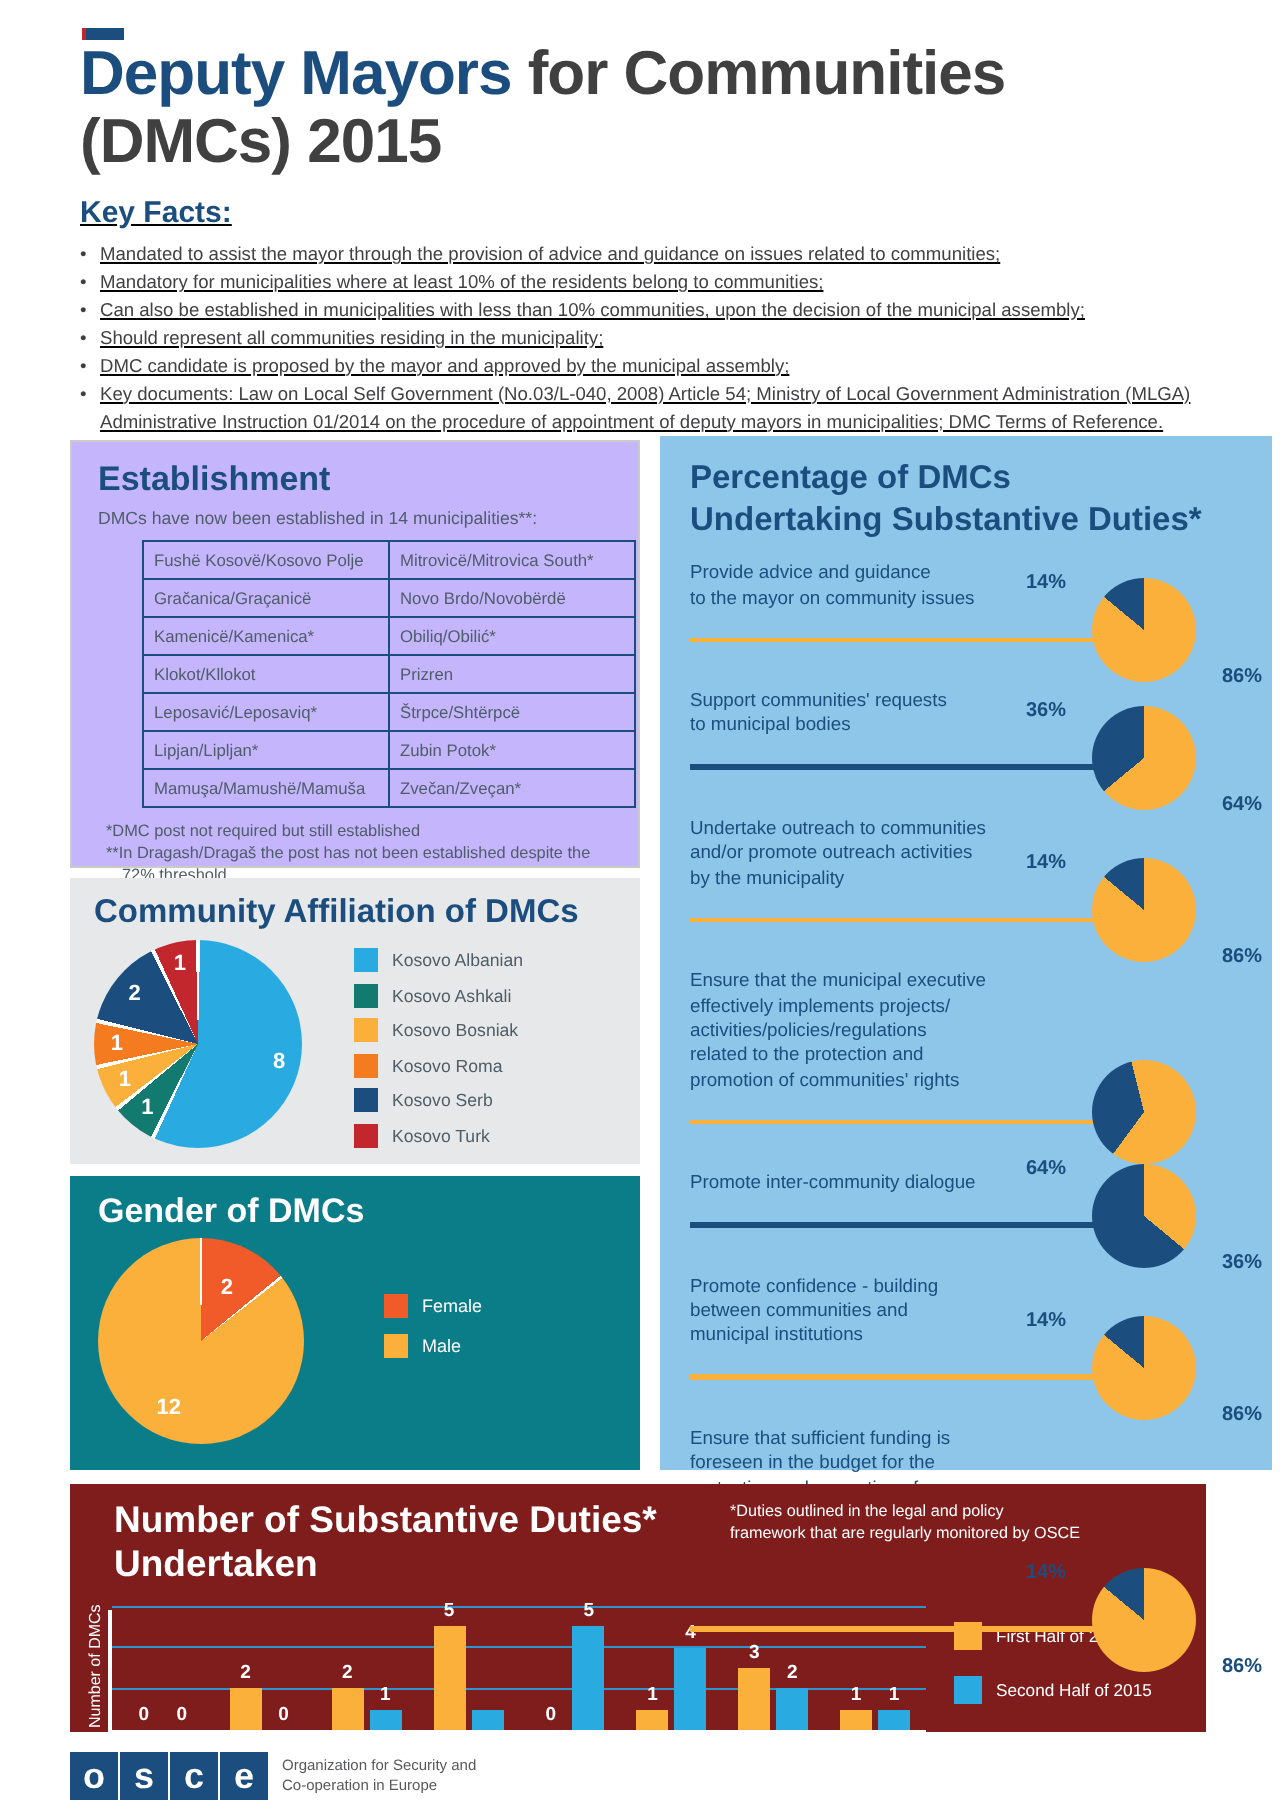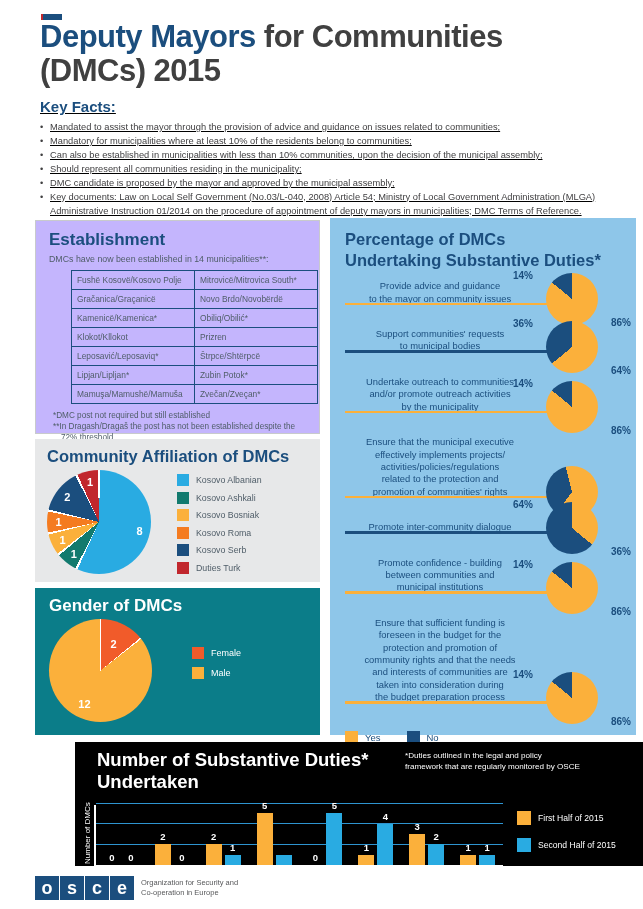--- a/index.html
+++ b/index.html
@@ -54,35 +54,35 @@
   .gender .legend { margin-left:40px; margin-top:28px; }
   .gender .legend-item { margin-bottom:8px; }
   .gender .legend-item span.lbl { font-size:9px; color:#fff; }
 
   
   .duties-panel { position:absolute; left:330px; top:218px; width:306px; height:517px;
                   background:#8EC6E9; padding:11px 14px 6px 15px; }
   .duties-panel h2 { font-size:16.5px; color:#1B4E7E; font-weight:bold; line-height:1.25; }
   .duty-list { margin-top:10px; }
   .duty { position:relative; margin-bottom:23px; }
-  .duty-text { width:190px; font-size:9.4px; line-height:1.32; color:#1B4E7E; padding-bottom:0;text-align:center; }
+  .duty-text { width:190px; font-size:9.4px; line-height:1.32; color:#1B4E7E; padding-bottom:16px; }
   .duty-line { position:absolute; left:0; right:28px; bottom:0; height:2.5px; z-index:1; }
   .duty-pie-wrap { position:absolute; right:24px; bottom:-20px; width:52px; height:52px; z-index:2; }
   .duty-pie { width:52px; height:52px; border-radius:50%; }
   .duty-pct { position:absolute; font-size:10px; font-weight:bold; color:#1B4E7E; white-space:nowrap; }
   .duty-pct.top { left:-33px; top:-3px; }
   .duty-pct.bottom { right:-33px; bottom:-3px; }
   .yn-legend { display:flex; align-items:center; margin-top:27px; }
   .yn-legend .legend-item { margin:0 26px 0 0; }
   .yn-legend .legend-sq { width:13px; height:13px; }
   .yn-legend span.lbl { font-size:9.5px; color:#1B4E7E; }
 
   
   .barbox { position:absolute; left:35px; top:742px; width:568px; height:124px;
-            background:#000000; padding:7px 10px 4px 8px; color:#fff;margin-left:40px; }
+            background:#7f1d1d; padding:7px 10px 4px 8px; color:#fff; }
   .barbox .hd { display:flex; }
   .barbox .hd h2 { font-size:18.5px; font-weight:bold; flex:1; padding-left:14px; }
   .barbox .note { width:228px; font-size:8.1px; line-height:1.35; padding-top:2px; }
   .chart-row { display:flex; margin-top:2px; }
   .ylabel { writing-mode:vertical-lr; transform:rotate(180deg); font-size:8px;
             text-align:center; height:72px; margin-top:2px; }
   .plot-wrap { flex:1; margin:0 14px 0 2px; }
   .plot { position:relative; height:62px; margin-top:10px;
           border-left:2px solid #fff; border-bottom:2px solid #fff; }
   .gridline { position:absolute; left:0; right:0; height:1px; background:#2E94D0; }
@@ -198,21 +198,21 @@
         <div class="legend-item">
           <span class="legend-sq" style="background: rgb(244, 123, 32);"></span>
           <span class="lbl">Kosovo Roma</span>
         </div>
         <div class="legend-item">
           <span class="legend-sq" style="background: rgb(27, 78, 126);"></span>
           <span class="lbl">Kosovo Serb</span>
         </div>
         <div class="legend-item">
           <span class="legend-sq" style="background: rgb(193, 39, 45);"></span>
-          <span class="lbl">Duties Turk</span>
+          <span class="lbl">Kosovo Turk</span>
         </div>
       </div>
   </div>
 </div>
 
 <div class="gender">
   <h2>Gender of DMCs</h2>
   <div class="row">
     <div class="pie" id="gender-pie" style="width: 103px; height: 103px; background: conic-gradient(rgb(255, 255, 255) 0deg, rgb(255, 255, 255) 0.8deg, rgb(241, 91, 42) 0.8deg, rgb(241, 91, 42) 50.6286deg, rgb(255, 255, 255) 50.6286deg, rgb(255, 255, 255) 51.4286deg, rgb(255, 255, 255) 51.4286deg, rgb(255, 255, 255) 52.2286deg, rgb(251, 176, 59) 52.2286deg, rgb(251, 176, 59) 359.2deg, rgb(255, 255, 255) 359.2deg, rgb(255, 255, 255) 360deg);">
         <span class="pie-val" style="left: 64.4601px; top: 24.5881px;">2</span>

